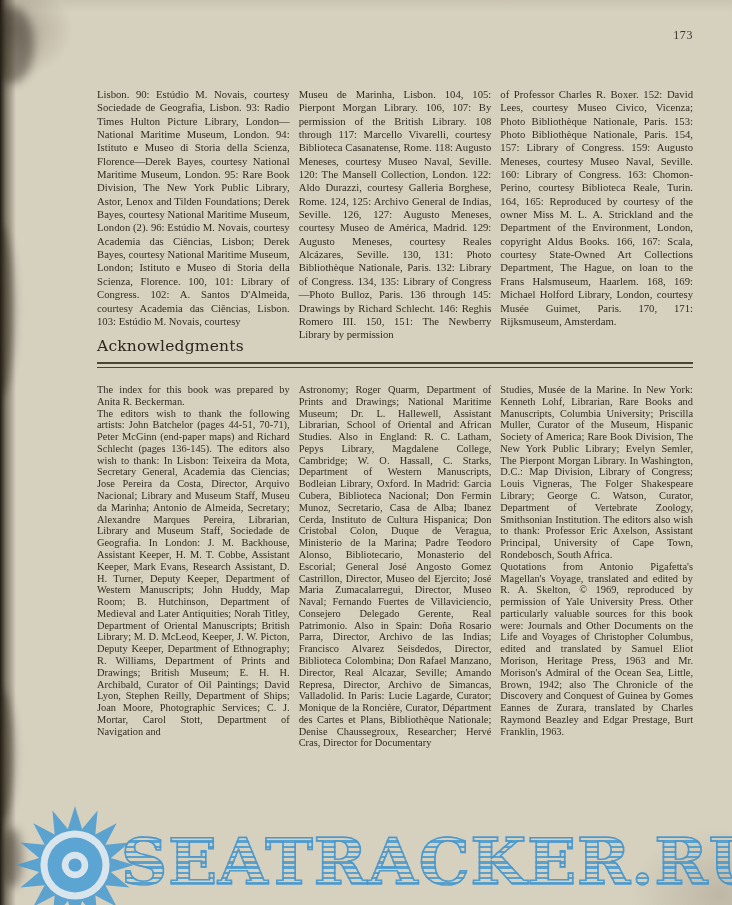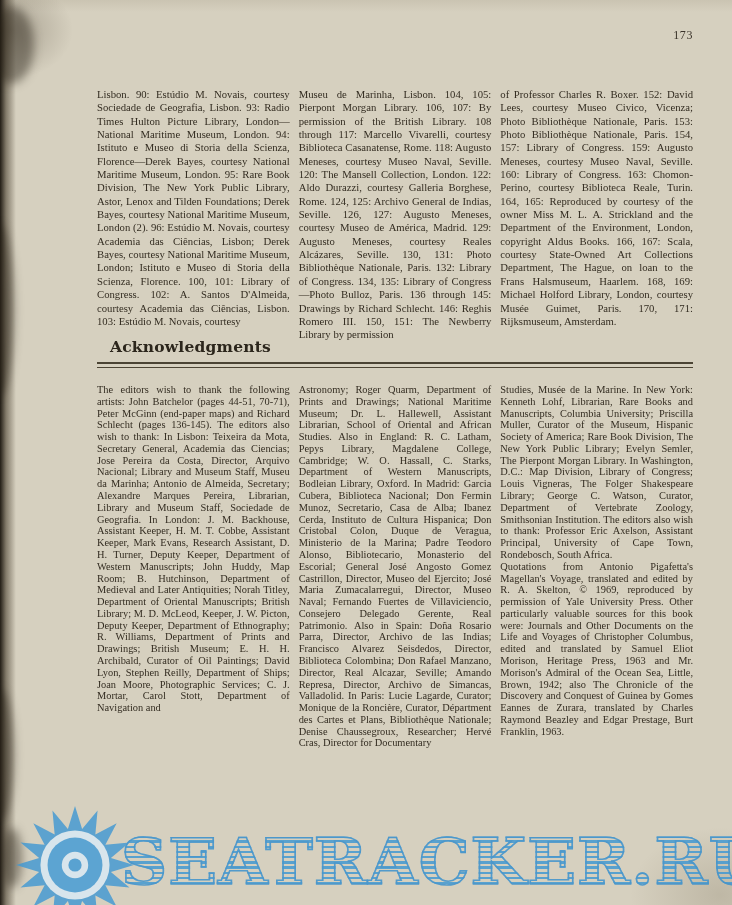--- a/index.html
+++ b/index.html
@@ -37,22 +37,22 @@
   .col-row .col { flex: 1 1 0; min-width: 0; }
 
   .credits-row { top: 88px; }
   .credits-row .col {
     font-size: 10.7px; line-height: 13.35px;
     text-align: justify; text-justify: inter-word;
   }
 
   .ack-heading {
     position: absolute; left: 97px; top: 337px;
-    font-family: "DejaVu Serif", serif; font-weight: bold;
-    font-size: 15.5px; letter-spacing: 0.2px; color: #2c261c; margin-left: 13px;
+    font-family: "DejaVu Serif", serif; font-weight: normal;
+    font-size: 15.5px; letter-spacing: 0.2px; color: #2c261c;
   }
   .ack-rule {
     position: absolute; left: 97px; top: 362px; width: 596px; height: 6px;
     border-top: 2px solid #4b4434; border-bottom: 1px solid #4b4434;
   }
 
   .ack-row { top: 384px; }
   .ack-row .col {
     font-size: 10.4px; line-height: 11.78px;
     text-align: justify; text-justify: inter-word;
@@ -92,20 +92,21 @@
     <div class="col">Lisbon. 90: Estúdio M. Novais, courtesy Sociedade de Geografia, Lisbon. 93: Radio Times Hulton Picture Library, London—National Maritime Museum, London. 94: Istituto e Museo di Storia della Scienza, Florence—Derek Bayes, courtesy National Maritime Museum, London. 95: Rare Book Division, The New York Public Library, Astor, Lenox and Tilden Foundations; Derek Bayes, courtesy National Maritime Museum, London (2). 96: Estúdio M. Novais, courtesy Academia das Ciências, Lisbon; Derek Bayes, courtesy National Maritime Museum, London; Istituto e Museo di Storia della Scienza, Florence. 100, 101: Library of Congress. 102: A. Santos D'Almeida, courtesy Academia das Ciências, Lisbon. 103: Estúdio M. Novais, courtesy</div>
     <div class="col">Museu de Marinha, Lisbon. 104, 105: Pierpont Morgan Library. 106, 107: By permission of the British Library. 108 through 117: Marcello Vivarelli, courtesy Biblioteca Casanatense, Rome. 118: Augusto Meneses, courtesy Museo Naval, Seville. 120: The Mansell Collection, London. 122: Aldo Durazzi, courtesy Galleria Borghese, Rome. 124, 125: Archivo General de Indias, Seville. 126, 127: Augusto Meneses, courtesy Museo de América, Madrid. 129: Augusto Meneses, courtesy Reales Alcázares, Seville. 130, 131: Photo Bibliothèque Nationale, Paris. 132: Library of Congress. 134, 135: Library of Congress—Photo Bulloz, Paris. 136 through 145: Drawings by Richard Schlecht. 146: Reghis Romero III. 150, 151: The Newberry Library by permission</div>
     <div class="col">of Professor Charles R. Boxer. 152: David Lees, courtesy Museo Civico, Vicenza; Photo Bibliothèque Nationale, Paris. 153: Photo Bibliothèque Nationale, Paris. 154, 157: Library of Congress. 159: Augusto Meneses, courtesy Museo Naval, Seville. 160: Library of Congress. 163: Chomon-Perino, courtesy Biblioteca Reale, Turin. 164, 165: Reproduced by courtesy of the owner Miss M. L. A. Strickland and the Department of the Environment, London, copyright Aldus Books. 166, 167: Scala, courtesy State-Owned Art Collections Department, The Hague, on loan to the Frans Halsmuseum, Haarlem. 168, 169: Michael Holford Library, London, courtesy Musée Guimet, Paris. 170, 171: Rijksmuseum, Amsterdam.</div>
   </div>
 
   <div class="ack-heading">Acknowledgments</div>
   <div class="ack-rule"></div>
 
   <div class="col-row ack-row">
     <div class="col">
+      <p>The index for this book was prepared by Anita R. Beckerman.</p>
       <p>The editors wish to thank the following artists: John Batchelor (pages 44-51, 70-71), Peter McGinn (end-paper maps) and Richard Schlecht (pages 136-145). The editors also wish to thank: In Lisbon: Teixeira da Mota, Secretary General, Academia das Ciencias; Jose Pereira da Costa, Director, Arquivo Nacional; Library and Museum Staff, Museu da Marinha; Antonio de Almeida, Secretary; Alexandre Marques Pereira, Librarian, Library and Museum Staff, Sociedade de Geografia. In London: J. M. Backhouse, Assistant Keeper, H. M. T. Cobbe, Assistant Keeper, Mark Evans, Research Assistant, D. H. Turner, Deputy Keeper, Department of Western Manuscripts; John Huddy, Map Room; B. Hutchinson, Department of Medieval and Later Antiquities; Norah Titley, Department of Oriental Manuscripts; British Library; M. D. McLeod, Keeper, J. W. Picton, Deputy Keeper, Department of Ethnography; R. Williams, Department of Prints and Drawings; British Museum; E. H. H. Archibald, Curator of Oil Paintings; David Lyon, Stephen Reilly, Department of Ships; Joan Moore, Photographic Services; C. J. Mortar, Carol Stott, Department of Navigation and</p>
     </div>
     <div class="col">
       <p>Astronomy; Roger Quarm, Department of Prints and Drawings; National Maritime Museum; Dr. L. Hallewell, Assistant Librarian, School of Oriental and African Studies. Also in England: R. C. Latham, Pepys Library, Magdalene College, Cambridge; W. O. Hassall, C. Starks, Department of Western Manuscripts, Bodleian Library, Oxford. In Madrid: Garcia Cubera, Biblioteca Nacional; Don Fermin Munoz, Secretario, Casa de Alba; Ibanez Cerda, Instituto de Cultura Hispanica; Don Cristobal Colon, Duque de Veragua, Ministerio de la Marina; Padre Teodoro Alonso, Bibliotecario, Monasterio del Escorial; General José Angosto Gomez Castrillon, Director, Museo del Ejercito; José Maria Zumacalarregui, Director, Museo Naval; Fernando Fuertes de Villaviciencio, Consejero Delegado Gerente, Real Patrimonio. Also in Spain: Doña Rosario Parra, Director, Archivo de las Indias; Francisco Alvarez Seisdedos, Director, Biblioteca Colombina; Don Rafael Manzano, Director, Real Alcazar, Seville; Amando Represa, Director, Archivo de Simancas, Valladolid. In Paris: Lucie Lagarde, Curator; Monique de la Roncière, Curator, Départment des Cartes et Plans, Bibliothèque Nationale; Denise Chaussegroux, Researcher; Hervé Cras, Director for Documentary</p>
     </div>
     <div class="col">
       <p>Studies, Musée de la Marine. In New York: Kenneth Lohf, Librarian, Rare Books and Manuscripts, Columbia University; Priscilla Muller, Curator of the Museum, Hispanic Society of America; Rare Book Division, The New York Public Library; Evelyn Semler, The Pierpont Morgan Library. In Washington, D.C.: Map Division, Library of Congress; Louis Vigneras, The Folger Shakespeare Library; George C. Watson, Curator, Department of Vertebrate Zoology, Smithsonian Institution. The editors also wish to thank: Professor Eric Axelson, Assistant Principal, University of Cape Town, Rondebosch, South Africa.</p>
       <p>Quotations from Antonio Pigafetta's Magellan's Voyage, translated and edited by R. A. Skelton, © 1969, reproduced by permission of Yale University Press. Other particularly valuable sources for this book were: Journals and Other Documents on the Life and Voyages of Christopher Columbus, edited and translated by Samuel Eliot Morison, Heritage Press, 1963 and Mr. Morison's Admiral of the Ocean Sea, Little, Brown, 1942; also The Chronicle of the Discovery and Conquest of Guinea by Gomes Eannes de Zurara, translated by Charles Raymond Beazley and Edgar Prestage, Burt Franklin, 1963.</p>
     </div>
   </div>

